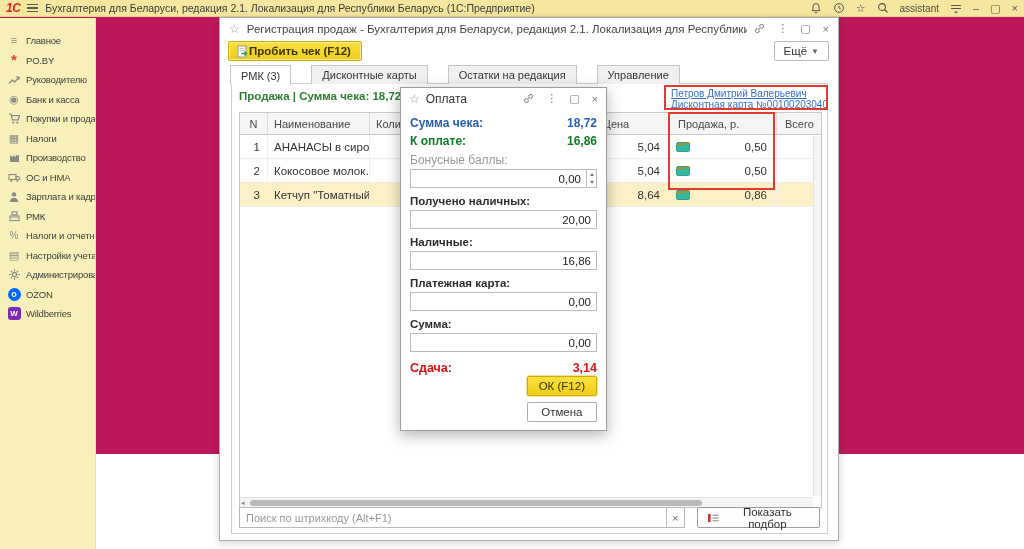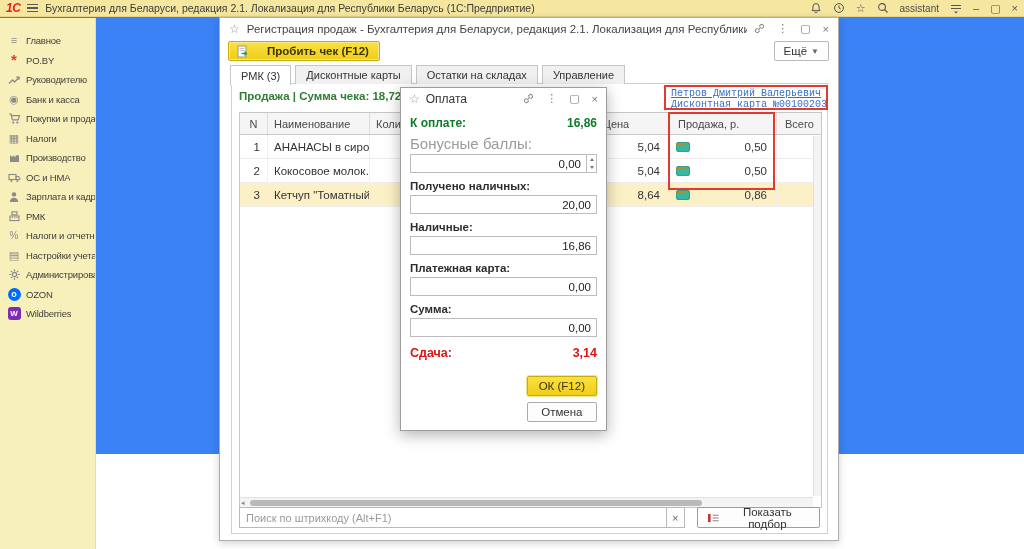--- a/index.html
+++ b/index.html
@@ -1,19 +1,19 @@
 <!DOCTYPE html>
 <html><head>
 <meta charset="utf-8">
 <style>
   * { margin:0; padding:0; box-sizing:border-box; }
   html,body { width:1024px; height:549px; }
   body { font-family:"Liberation Sans","DejaVu Sans",sans-serif; font-size:12px; color:#333;
          background:#fff; overflow:hidden; }
-  .screen { position:relative; width:1024px; height:454px; background:#3b82f6; }
+  .screen { position:relative; width:1024px; height:454px; background:#be185d; }
 
   
   .topbar { position:absolute; left:0; top:0; width:1024px; height:17px; background:#f6e7a0;
             display:flex; align-items:center; padding:0 6px; gap:7px; border-bottom:1px solid #e3d28a; }
   .logo1c { color:#e31e24; font-weight:bold; font-style:italic; font-size:12px; letter-spacing:-0.5px; }
   .hamb { display:inline-flex; flex-direction:column; gap:2px; cursor:pointer; }
   .hamb i { display:block; width:11px; height:1.5px; background:#5a5a5a; }
   .tb-title { font-size:10.5px; color:#3b3b3b; white-space:nowrap; overflow:hidden; }
   .tb-right { margin-left:auto; display:flex; align-items:center; gap:11px; }
   .tb-ic { color:#555; font-size:11px; line-height:1; cursor:pointer; display:inline-flex; align-items:center; }
@@ -36,41 +36,41 @@
   
   .mainwin { position:absolute; left:219px; top:17px; width:620px; height:524px; background:#fff;
              border:1px solid #adadad; box-shadow:0 2px 8px rgba(0,0,0,0.18); }
   .mw-titlebar { position:absolute; left:0; top:0; right:0; height:21px; display:flex; align-items:center;
                  padding:0 9px; gap:7px; background:#fff; }
   .star { color:#9a9a9a; font-size:12px; cursor:pointer; }
   .mw-title { font-size:11.5px; color:#444; white-space:nowrap; overflow:hidden; flex:1; }
   .mw-controls { display:flex; align-items:center; gap:12px; color:#777; }
   .mw-controls span { cursor:pointer; font-size:11px; }
   .toolbar { position:absolute; left:0; top:21px; right:0; height:26px; }
-  .btn-punch { position:absolute; left:8px; top:2px; height:20px; display:inline-flex; align-items:center; gap:18px;
+  .btn-punch { position:absolute; left:8px; top:2px; height:20px; display:inline-flex; align-items:center; gap:0;
                background:linear-gradient(#fbe041,#efce19); border:1px solid #c9ac07; border-radius:2px;
                padding:0 10px 0 7px; font-size:11.5px; font-weight:bold; color:#3c3404; cursor:pointer;
                box-shadow:0 0 0 1px #f7e98f inset; }
   .btn-more { position:absolute; right:9px; top:2px; height:20px; display:inline-flex; align-items:center; gap:4px;
               background:#fdfdfd; border:1px solid #b9b9b9; border-radius:2px; padding:0 9px;
               font-size:11.5px; color:#333; cursor:pointer; }
   .caret { font-size:8px; color:#666; }
 
   
   .tabs { position:absolute; left:10px; top:47px; display:flex; z-index:3; }
   .tab { height:19px; padding:0 10px; display:inline-flex; align-items:center; font-size:11px; color:#333;
-         border:1px solid #c6c6c6; border-bottom:none; background:#f0f0f0; cursor:pointer; margin-right:4px; }
+         border:1px solid #c6c6c6; border-bottom:none; background:#f0f0f0; cursor:pointer; margin-right:20px; }
   .tab.active { background:#fff; height:20px; font-weight:normal; position:relative; top:0px; z-index:4; }
 
   
   .panel { position:absolute; left:11px; top:65px; width:597px; height:451px; border:1px solid #cfcfcf;
            background:#fff; }
   .statusline { position:absolute; left:7px; top:6px; font-size:11.5px; font-weight:bold; color:#2e7d32;
                 white-space:nowrap; z-index:1; }
-  .customer { position:absolute; left:436px; top:3px; width:158px; z-index:2; padding:1px 0 1px 3px;font-family:Liberation Mono, monospace; }
+  .customer { position:absolute; left:436px; top:3px; width:158px; z-index:2; padding:1px 0 1px 3px; }
   .customer a { display:block; font-size:10px; color:#3a6fc4; text-decoration:underline; white-space:nowrap;
                 overflow:hidden; line-height:11px; cursor:pointer; }
   .redbox-customer { position:absolute; left:432px; top:1px; width:164px; height:25px;
                      border:2px solid #e23a2e; z-index:5; pointer-events:none; }
   .redbox-discount { position:absolute; left:436px; top:28px; width:107px; height:78px;
                      border:2px solid #e23a2e; z-index:5; pointer-events:none; }
 
   
   .grid { position:absolute; left:7px; top:28px; width:583px; height:396px; border:1px solid #c6c6c6;
           background:#fff; overflow:hidden; }
@@ -111,21 +111,21 @@
   .dialog { position:absolute; left:400px; top:87px; width:207px; height:344px; background:#fff;
             border:1px solid #9d9d9d; box-shadow:0 4px 14px rgba(0,0,0,0.3); z-index:50; }
   .dlg-titlebar { position:absolute; left:0; top:0; right:0; height:21px; display:flex; align-items:center;
                   gap:6px; padding:0 8px; }
   .dlg-title { font-size:12px; color:#333; flex:1; }
   .dlg-body { position:absolute; left:0; top:22px; right:0; bottom:0; padding:4px 9px; }
   .sumline { display:flex; justify-content:space-between; align-items:center; height:18px;
              font-size:12px; font-weight:bold; }
   .sumline.blue { color:#2a5db0; }
   .sumline.green { color:#0c7d27; }
-  .bonus-label { margin-top:3px; font-size:15px; color:#9b9b9b; }
+  .bonus-label { margin-top:3px; font-size:12px; color:#9b9b9b; }
   .bonus-row { margin-top:2px; display:flex; align-items:stretch; height:19px; }
   .bonus-row input { flex:1; }
   .spinner { width:10px; border:1px solid #bcbcbc; border-left:none; display:flex; flex-direction:column; cursor:pointer; }
   .spinner i { flex:1; display:flex; align-items:center; justify-content:center; }
   .spinner i::after { content:""; border-left:2.5px solid transparent; border-right:2.5px solid transparent; }
   .spinner .up::after { border-bottom:3px solid #777; }
   .spinner .dn::after { border-top:3px solid #777; }
   .fld-label { margin-top:7px; font-size:11.5px; font-weight:bold; color:#2d2d2d; }
   .amount { width:100%; height:19px; border:1px solid #bcbcbc; text-align:right; font-size:11.5px;
             padding:0 5px; color:#222; margin-top:3px; outline:none; font-family:inherit; }
@@ -319,21 +319,21 @@
       </button>
       <button class="btn-more">
         <span>Ещё</span>
         <span class="caret">▼</span>
       </button>
     </div>
 
     <div class="tabs">
       <div class="tab active">РМК (3)</div>
       <div class="tab">Дисконтные карты</div>
-      <div class="tab">Остатки на складах</div>
+      <div class="tab">Остатки на редакция</div>
       <div class="tab">Управление</div>
     </div>
 
     <div class="panel">
       <div class="statusline">Продажа | Сумма чека: 18,72 | Скидка: 1,86 | К оплате: 16,86</div>
 
       <div class="customer">
         <a>Петров Дмитрий Валерьевич</a>
         <a>Дисконтная карта №001002030405 (10,00 %)</a>
       </div>
@@ -441,20 +441,24 @@
               <path d="M4.6 7.4l2.8-2.8M3.4 5.8L2 7.2a2 2 0 0 0 2.8 2.8l1.4-1.4M5.8 3.4L7.2 2A2 2 0 0 1 10 4.8L8.6 6.2" fill="none" stroke="#888" stroke-width="1.1" stroke-linecap="round"></path>
             </svg>
         </span>
         <span>⋮</span>
         <span>▢</span>
         <span>×</span>
       </div>
     </div>
 
     <div class="dlg-body">
+      <div class="sumline blue">
+        <span>Сумма чека:</span>
+        <span>18,72</span>
+      </div>
       <div class="sumline green">
         <span>К оплате:</span>
         <span>16,86</span>
       </div>
 
       <div class="bonus-label">Бонусные баллы:</div>
       <div class="bonus-row">
         <input class="amount" type="text" value="0,00" style="">
         <span class="spinner">
             <i class="up"></i>

